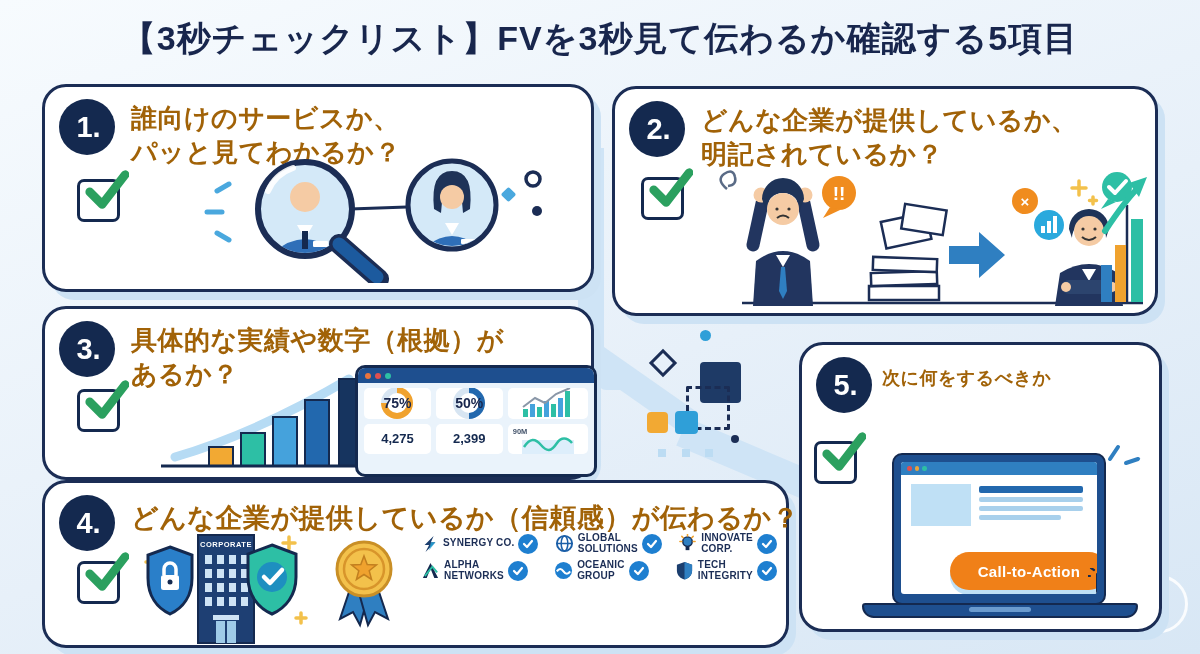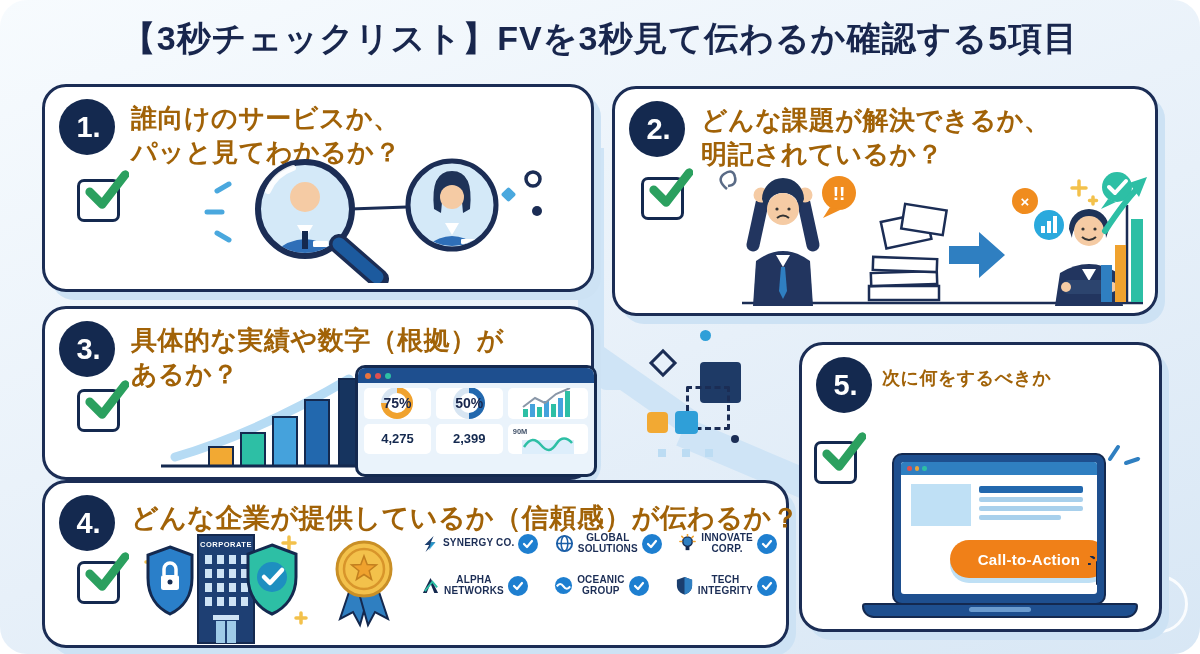--- a/index.html
+++ b/index.html
@@ -1,18 +1,18 @@
 <!DOCTYPE html>
 <html><head>
 <meta charset="utf-8">
 <style>
   html,body{margin:0;padding:0;}
   body{font-family:"Liberation Sans","DejaVu Sans",sans-serif;}
   #canvas{position:relative;width:1200px;height:654px;overflow:hidden;
-    background:linear-gradient(160deg,#f7fbfe 0%,#e7f0f9 55%,#d8e7f5 100%);border-radius:27px;}
+    background:linear-gradient(160deg,#f7fbfe 0%,#e7f0f9 55%,#d8e7f5 100%);}
   .title{position:absolute;left:0;top:16px;width:1200px;text-align:center;
     font-size:34px;font-weight:800;color:#18264d;letter-spacing:1px;z-index:3;}
   .box{position:absolute;background:#fff;border:3.5px solid #1b2d55;border-radius:24px;
     box-shadow:8px 9px 0 -1px #cde2f4;z-index:2;}
   .numcircle{position:absolute;left:14px;top:12px;width:56px;height:56px;border-radius:50%;
     background:#14294f;color:#fff;font-weight:800;font-size:29px;display:flex;
     align-items:center;justify-content:center;padding-left:3px;box-sizing:border-box;}
   .heading{position:absolute;left:86px;top:15px;font-size:26px;font-weight:800;color:#a16207;
     line-height:1.3;letter-spacing:.5px;white-space:nowrap;}
   .checkbox{position:absolute;width:37px;height:37px;border:3.5px solid #14294f;border-radius:7px;
@@ -28,36 +28,36 @@
   .dash-grid{display:grid;grid-template-columns:1fr 1fr 1.2fr;grid-template-rows:1fr 1fr;
     gap:5px;padding:5px 6px;height:76px;box-sizing:border-box;}
   .card{background:#fff;border-radius:5px;display:flex;align-items:center;justify-content:center;
     position:relative;overflow:hidden;}
   .donut{width:32px;height:32px;border-radius:50%;display:flex;align-items:center;justify-content:center;}
   .donut-hole{width:20px;height:20px;border-radius:50%;background:#fff;display:flex;
     align-items:center;justify-content:center;font-size:14px;font-weight:800;color:#18264d;}
   .stat{font-size:13px;font-weight:800;color:#14294f;}
   .mlabel{position:absolute;left:5px;top:3px;font-size:7.5px;font-weight:800;color:#44546b;}
   
-  .logos{position:absolute;left:376px;top:50px;width:356px;display:flex;flex-direction:column;gap:21px;text-align:center;}
+  .logos{position:absolute;left:376px;top:50px;width:356px;display:flex;flex-direction:column;gap:6px;}
   .logo-row{display:flex;justify-content:space-between;}
   .logo{display:flex;align-items:center;gap:4px;}
   .logo-text{font-size:10px;font-weight:800;color:#1b2d55;line-height:1.05;letter-spacing:.2px;}
   .badge{width:20px;height:20px;border-radius:50%;background:#1e7fd0;display:flex;
     align-items:center;justify-content:center;flex:none;}
   
   .screen{position:absolute;left:90px;top:108px;width:214px;height:152px;background:#1e4f8f;
     border:2.5px solid #14294f;border-radius:10px;box-sizing:border-box;padding:7px 7px 9px 7px;}
   .screen-in{width:100%;height:100%;background:#fff;border-radius:3px;overflow:hidden;}
   .browser-bar{height:13px;background:#2f7fc1;display:flex;align-items:center;gap:3px;padding-left:6px;}
   .bdot{width:4.5px;height:4.5px;border-radius:50%;}
   .hero{display:flex;gap:8px;padding:9px 10px 0 10px;}
   .hero-img{width:60px;height:42px;background:#bfe0f5;flex:none;}
   .hline{border-radius:2px;}
-  .cta-wrap{position:relative;margin:14px 0 0 14px;width:158px;padding-left:35px;}
+  .cta-wrap{position:relative;margin:26px 0 0 14px;width:158px;padding-left:35px;}
   .cta{height:38px;background:#f08018;border-radius:19px;color:#fff;font-weight:800;font-size:15px;
     display:flex;align-items:center;justify-content:center;letter-spacing:.3px;
     box-shadow:0 5px 0 #bfe0f5;}
   .cursor{position:absolute;right:-16px;bottom:-14px;width:36px;height:36px;}
   .base{position:absolute;left:60px;top:258px;width:276px;height:15px;background:#1e4f8f;
     border:2px solid #14294f;border-radius:4px 4px 14px 14px;box-sizing:border-box;}
   .notch{width:62px;height:5px;background:#6b9bce;border-radius:3px;margin:2px auto 0 auto;}
 </style>
 </head>
 <body>
@@ -132,21 +132,21 @@
       </g>
       <circle cx="378" cy="22" r="7" fill="none" stroke="#1b2d55" stroke-width="3.5"></circle>
       <circle cx="382" cy="54" r="5" fill="#1b2d55"></circle>
       <rect x="348" y="32" width="11" height="11" rx="2" fill="#4aa8de" transform="rotate(45 353.5 37.5)"></rect>
     </svg>
   </div>
 
   <div class="box" style="left:612px;top:86px;width:540px;height:224px;">
     <div class="numcircle">2.</div>
     <div class="heading">
-      <span>どんな課題が解決できるか、</span><br>
+      <span>どんな企業が提供しているか、</span><br>
       <span>明記されているか？</span>
     </div>
     <div class="checkbox" style="left:26px;top:88px;">
       <svg class="tick" viewBox="0 0 48 44">
           <path d="M7,24 L20,37 L44,6" stroke="#2ba05f" stroke-width="9" fill="none" stroke-linecap="round" stroke-linejoin="round"></path>
         </svg>
     </div>
     <svg style="position:absolute;left:72px;top:80px;" width="460" height="138" viewBox="0 0 460 138">
       <line x1="55" y1="134" x2="456" y2="134" stroke="#1b2d55" stroke-width="2.5"></line>
       <g>

